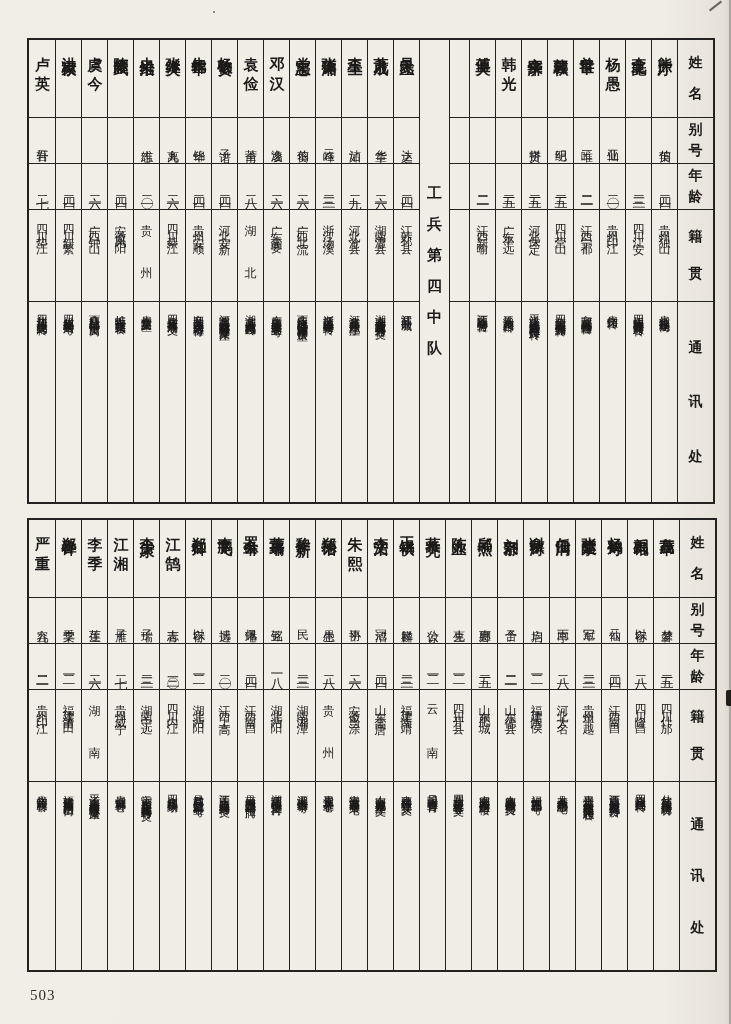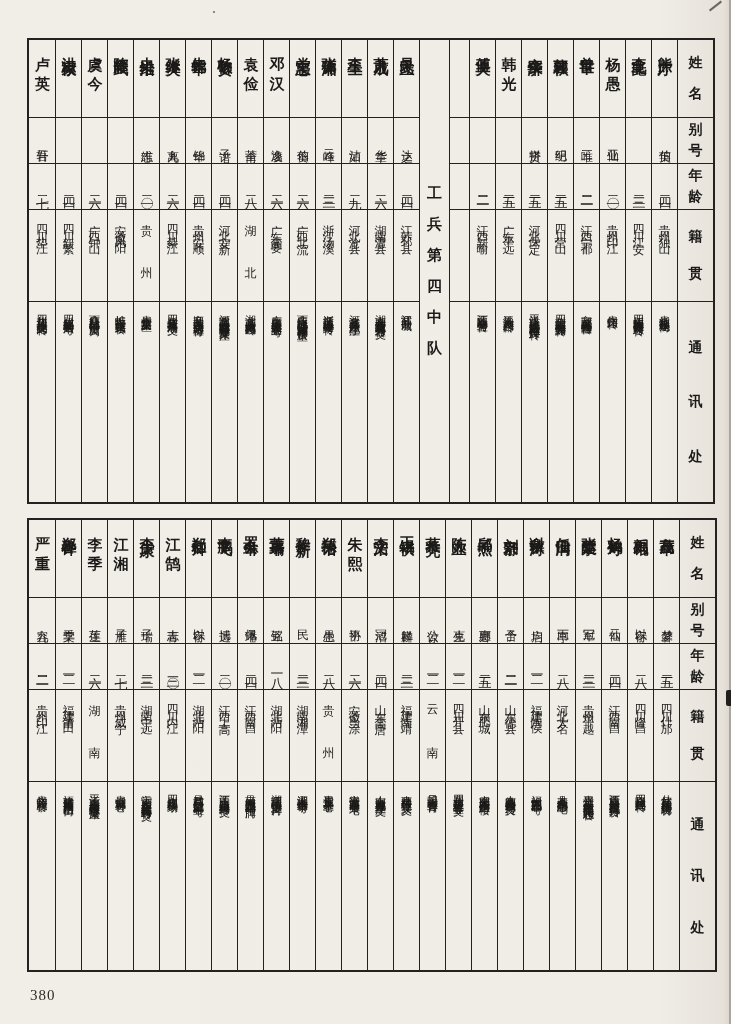--- a/index.html
+++ b/index.html
@@ -942,14 +942,14 @@
           <div class="cell band-native">
             <div class="vt vt-native">贵州印江</div>
           </div>
           <div class="cell band-address">
             <div class="vt vt-address">贵州印江莪村寨</div>
           </div>
         </div>
       </div>
   </div>
 
-  <div class="page-number">380</div>
+  <div class="page-number">503</div>
 </div>
 
 </body></html>

